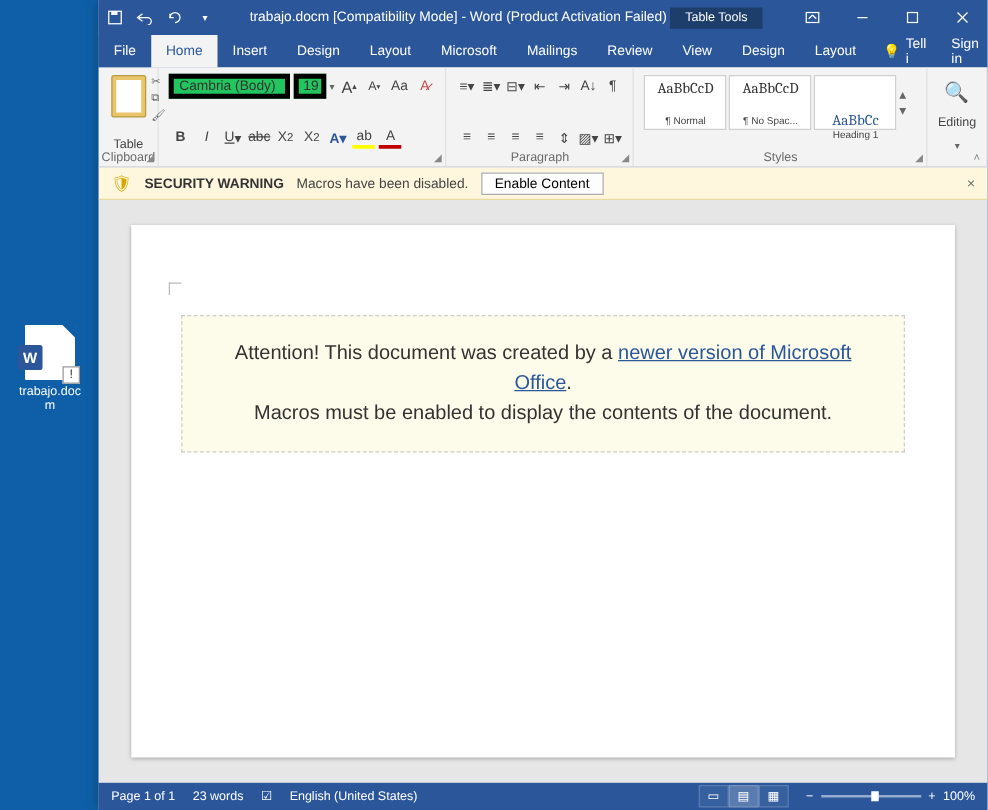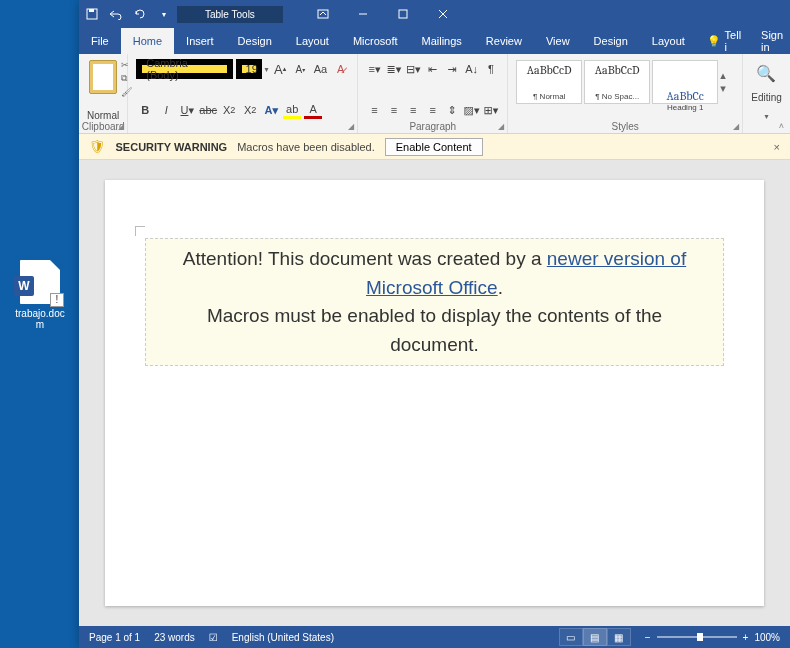--- a/index.html
+++ b/index.html
@@ -13,21 +13,21 @@
 .word-badge { position: absolute; left: -6px; top: 16px; width: 20px; height: 20px; background: #2b579a; color: #fff; font-size: 12px; font-weight: bold; line-height: 20px; text-align: center; border-radius: 2px; }
 .warn-badge { position: absolute; right: -4px; bottom: -3px; width: 14px; height: 14px; background: #fff; border: 1px solid #999; color: #333; font-size: 10px; line-height: 12px; text-align: center; }
 .desktop-icons .label { color: #fff; font-size: 10px; word-break: break-all; }
 
 .word-window { position: absolute; left: 79px; top: 0; width: 711px; height: 648px; background: #fff; display: flex; flex-direction: column; box-shadow: 0 0 10px rgba(0,0,0,0.3); }
 
 .titlebar { height: 28px; background: #2b579a; display: flex; align-items: center; color: #fff; font-size: 11px; }
 .qat { display: flex; align-items: center; padding: 0 6px; gap: 10px; }
 .qat span { display: inline-flex; width: 14px; height: 14px; align-items: center; justify-content: center; }
 .title-center { flex: 1; text-align: center; padding-left: 20px; }
-.table-tools { padding: 3px 28px; background: #1d3e6b; font-size: 10px; }
+.table-tools { padding: 3px 12px; background: #1d3e6b; font-size: 10px; }
 .window-controls { display: flex; gap: 0; margin-left: 20px; }
 .window-controls span { width: 40px; height: 28px; display: flex; align-items: center; justify-content: center; }
 
 .menubar { height: 26px; background: #2b579a; display: flex; align-items: stretch; color: #fff; font-size: 11px; }
 .menubar .tab { padding: 0 12px; display: flex; align-items: center; cursor: pointer; }
 .menubar .tab.file { background: #2b579a; }
 .menubar .tab.active { background: #f3f3f3; color: #2b579a; }
 .menubar .spacer { flex: 1; }
 .menubar .right { padding: 0 10px; display: flex; align-items: center; gap: 4px; }
 
@@ -36,21 +36,21 @@
 .ribbon-group .glabel { text-align: center; font-size: 10px; color: #6a6a6a; position: absolute; bottom: 1px; left: 0; right: 0; }
 .ribbon-group .dlg { position: absolute; bottom: 2px; right: 3px; font-size: 8px; color: #888; }
 
 .clipboard-grp { width: 60px; align-items: center; }
 .clipboard-icon { width: 28px; height: 34px; background: #e8c56b; border: 1px solid #b89a3f; border-radius: 2px; position: relative; margin-top: 2px; }
 .clipboard-icon::after { content: ""; position: absolute; left: 3px; top: 3px; right: 3px; bottom: 3px; background: #fff; }
 .clipboard-side { display: flex; flex-direction: column; gap: 3px; font-size: 9px; color: #666; position: absolute; left: 42px; top: 6px; }
 
 .font-grp { width: 230px; }
 .font-row { display: flex; align-items: center; gap: 3px; height: 22px; }
-.font-select { border: 6px solid #000000; background: #fde047; height: 20px; padding: 0 4px; font-size: 11px; color: #333; display: flex; align-items: center; }
+.font-select { border: 4px solid #000000; background: #22c55e; height: 20px; padding: 0 4px; font-size: 11px; color: #333; display: flex; align-items: center; }
 .font-name { width: 100px; }
 .font-size { width: 26px; }
 .ribbon-btn { width: 18px; height: 18px; display: inline-flex; align-items: center; justify-content: center; color: #444; font-size: 11px; }
 
 .para-grp { width: 150px; }
 .styles-grp { flex: 1; }
 .style-gallery { display: flex; gap: 2px; margin-top: 2px; }
 .style-item { border: 1px solid #d0d0d0; background: #fff; width: 66px; height: 44px; padding: 2px; font-size: 8px; color: #444; text-align: center; display: flex; flex-direction: column; justify-content: space-between; }
 .style-item .sample { font-family: Cambria, serif; font-size: 12px; color: #333; }
 .style-item.h .sample { color: #2b579a; margin-top: 26px; }
@@ -63,21 +63,21 @@
 
 .security-bar { height: 26px; background: #fef7de; border-bottom: 1px solid #e8dca0; display: flex; align-items: center; padding: 0 10px; font-size: 11px; gap: 10px; }
 .security-bar .shield { color: #d9a400; font-size: 13px; }
 .security-bar .sw-title { font-weight: 600; color: #333; }
 .security-bar .sw-msg { color: #444; }
 .enable-btn { border: 1px solid #adadad; background: #fdfdfd; padding: 2px 10px; font-size: 11px; cursor: pointer; }
 .security-bar .close { margin-left: auto; color: #666; cursor: pointer; }
 
 .doc-area { flex: 1; background: #e6e6e6; overflow: hidden; position: relative; padding: 20px 26px; }
 .page { background: #fff; width: 100%; height: 100%; box-shadow: 0 1px 3px rgba(0,0,0,0.25); padding: 58px 40px 20px; position: relative; }
-.doc-box { background: #fdfbe9; border: 1px dashed #ccc; padding: 6px 20px; text-align: center; font-family: Cambria, Georgia, serif; font-size: 19px; color: #333; line-height: 1.5; }
+.doc-box { background: #fdfbe9; border: 1px dashed #ccc; padding: 18px 20px; text-align: center; font-family: Cambria, Georgia, serif; font-size: 16px; color: #333; line-height: 1.5; margin-top: 14px; }
 .doc-box a { color: #2b579a; text-decoration: underline; }
 .crop-mark { position: absolute; top: 46px; left: 30px; width: 10px; height: 10px; border-left: 1px solid #bbb; border-top: 1px solid #bbb; }
 
 .statusbar { height: 22px; background: #2b579a; color: #fff; display: flex; align-items: center; font-size: 10px; padding: 0 10px; gap: 14px; }
 .statusbar .spacer { flex: 1; }
 .view-btns { display: flex; gap: 0; }
 .view-btns span { width: 24px; height: 18px; display: inline-flex; align-items: center; justify-content: center; background: rgba(255,255,255,0.06); border: 1px solid rgba(255,255,255,0.18); }
 .view-btns span.active { background: rgba(255,255,255,0.22); }
 .zoom { display: flex; align-items: center; gap: 6px; }
 .zoom .track { width: 80px; height: 2px; background: rgba(255,255,255,0.5); position: relative; }
@@ -111,20 +111,21 @@
             </svg>
           </span>
         <span>
             <svg width="12" height="12" viewBox="0 0 12 12">
               <path d="M2 6 A4 4 0 1 1 6 10" fill="none" stroke="#fff" stroke-width="1"></path>
               <path d="M2 3 L2 6 L5 6" fill="none" stroke="#fff" stroke-width="1"></path>
             </svg>
           </span>
         <span style="font-size:8px;">▾</span>
       </div>
+      <div class="title-center">trabajo.docm [Compatibility Mode] - Word (Product Activation Failed)</div>
       <div class="table-tools">Table Tools</div>
       <div class="window-controls">
         <span>
             <svg width="12" height="10" viewBox="0 0 12 10">
               <rect x="1" y="1" width="10" height="8" fill="none" stroke="#fff"></rect>
               <path d="M6 3 L9 6 M6 3 L3 6" stroke="#fff" fill="none"></path>
             </svg>
           </span>
         <span>
             <svg width="10" height="10" viewBox="0 0 10 10">
@@ -168,21 +169,21 @@
 
     <div class="ribbon">
 
       <div class="ribbon-group clipboard-grp">
         <div class="clipboard-side">
           <span>✂</span>
           <span>⧉</span>
           <span>🖌</span>
         </div>
         <div class="clipboard-icon"></div>
-        <div style="font-size:10px;color:#444;margin-top:2px;">Normal</div>
+        <div style="font-size:10px;color:#444;margin-top:2px;">Table</div>
         <div class="glabel">Clipboard</div>
         <div class="dlg">◢</div>
       </div>
 
       <div class="ribbon-group font-grp">
         <div class="font-row">
           <div class="font-select font-name">Cambria (Body)</div>
           <div class="font-select font-size">19</div>
           <span style="font-size:8px;color:#666">▾</span>
           <span class="ribbon-btn" style="font-size:13px;">A<sup style="font-size:7px">▴</sup></span>

